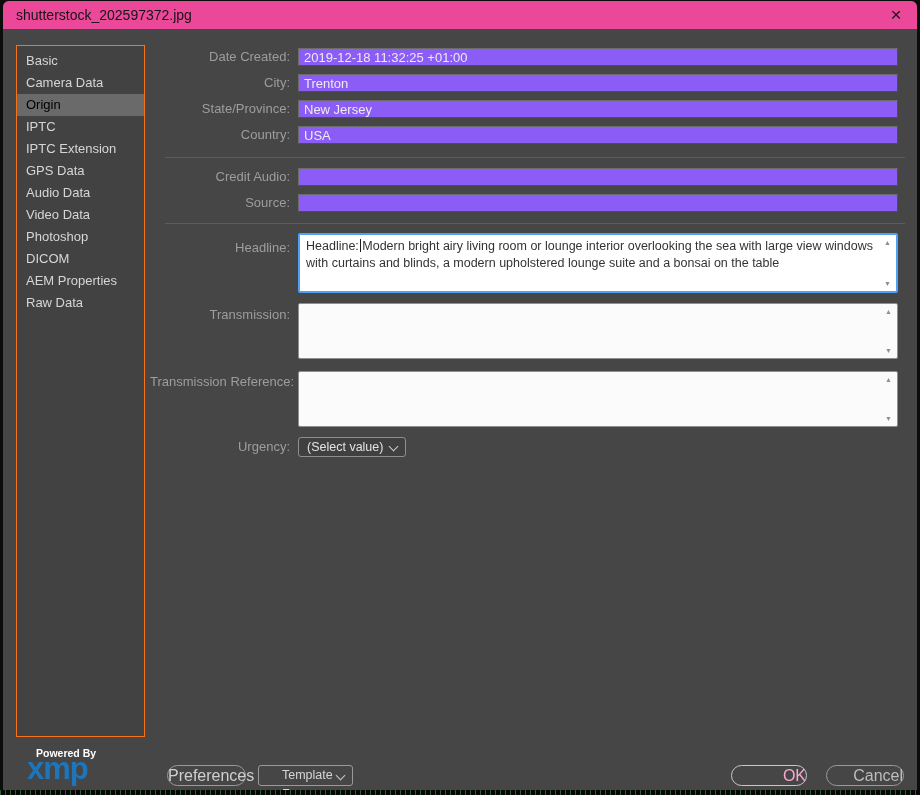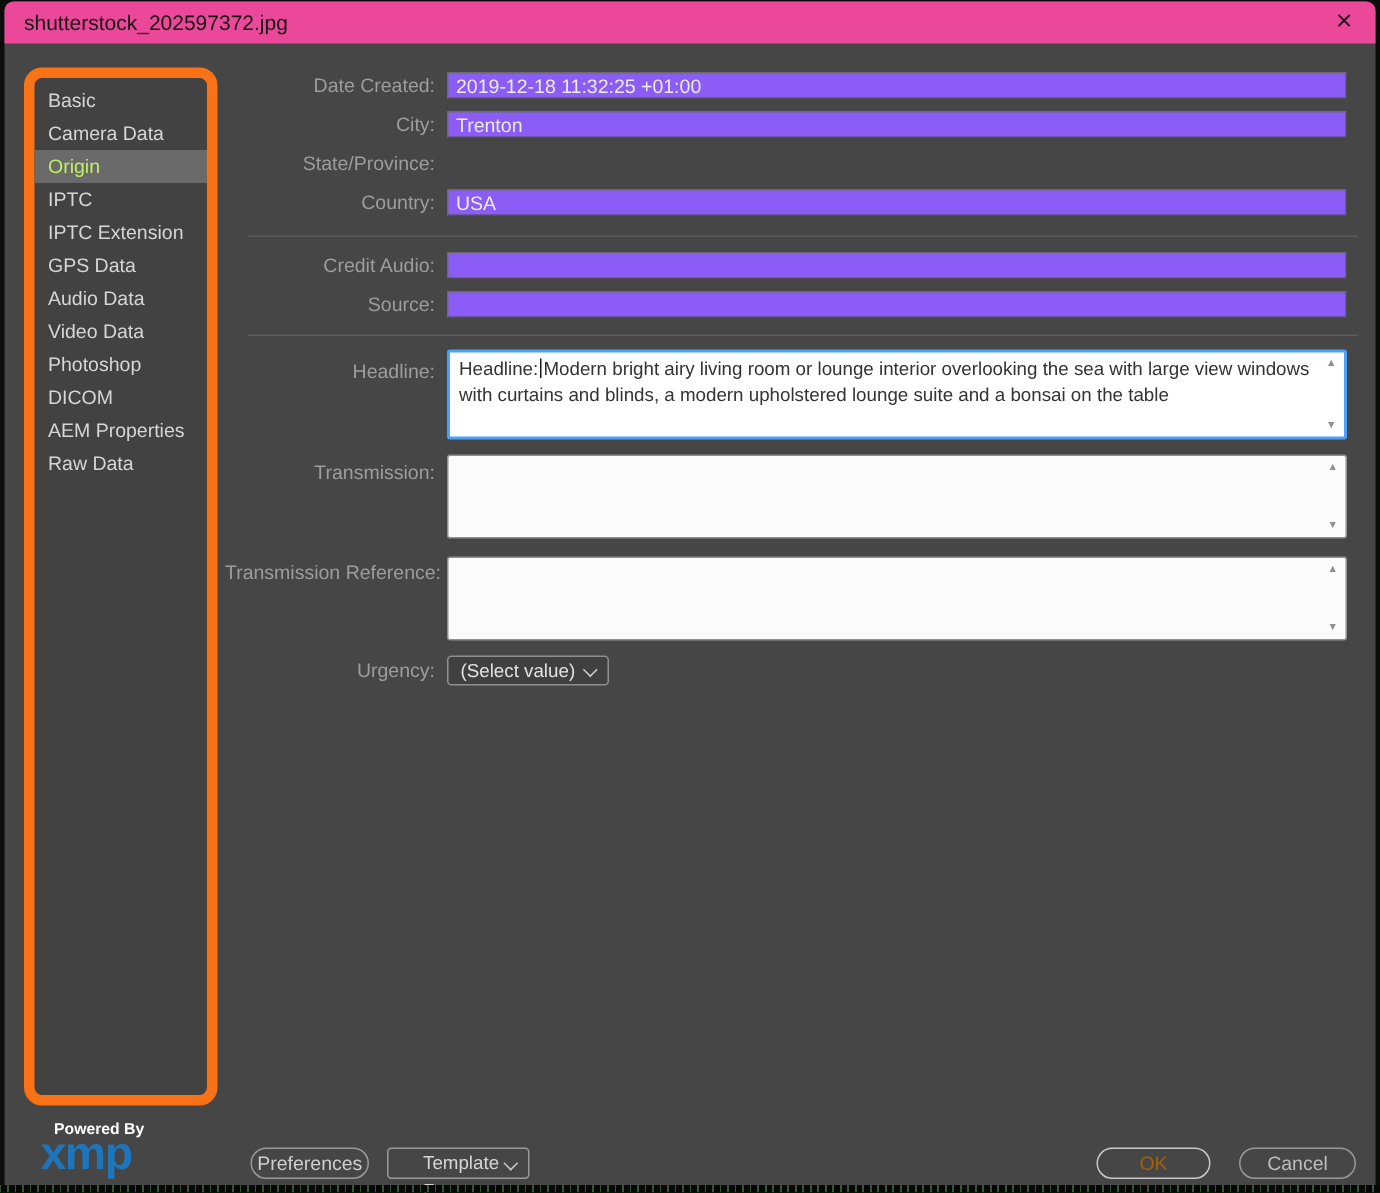--- a/index.html
+++ b/index.html
@@ -8,23 +8,23 @@
   .dialog-bg{position:absolute;left:3px;top:1px;right:3px;bottom:5px;background:#464646;
              border-radius:6px 6px 0 0;}
   
   .titlebar{position:absolute;left:3px;top:1px;right:3px;height:28px;background:#ec4899;
             border-radius:6px 6px 0 0;}
   .title{position:absolute;left:13px;top:0;line-height:28px;font-size:14px;color:#141414;white-space:nowrap;}
   .close-btn{position:absolute;right:8px;top:1px;width:26px;height:26px;text-align:center;
              line-height:25px;font-size:19px;color:#1a1a1a;cursor:pointer;}
   
   .sidebar{position:absolute;left:16px;top:45px;width:129px;height:692px;background:#424242;
-           border:7px solid #f97316;border-radius:12px;box-sizing:border-box;padding-top:4px;overflow:hidden;}
+           border:1px solid #f97316;border-radius:0;box-sizing:border-box;padding-top:4px;overflow:hidden;}
   .side-item{height:22px;line-height:22px;padding-left:9px;font-size:13px;color:#d6d6d6;cursor:pointer;white-space:nowrap;}
-  .side-item.selected{background:#6a6a6a;color:#bef264;}
+  .side-item.selected{background:#6a6a6a;color:#000000;}
   
   .flabel{position:absolute;left:150px;width:140px;text-align:right;font-size:13px;color:#9d9d9d;
           height:18px;line-height:18px;white-space:nowrap;}
   .finput{position:absolute;left:298px;width:600px;height:18px;box-sizing:border-box;background:#8b5cf6;
           border:1px solid;border-color:#6b6b6b #4f4f4f #4f4f4f #6b6b6b;color:#ececec;font-size:13px;
           padding:0 5px;font-family:inherit;outline:none;}
   .t48{top:48px}.t74{top:74px}.t100{top:100px}.t126{top:126px}.t168{top:168px}.t194{top:194px}
   .separator{position:absolute;left:165px;width:740px;height:0;border-top:1px solid #5c5c5c;}
   .sep1{top:157px}.sep2{top:223px}
   
@@ -39,24 +39,24 @@
   .scroll-down{position:absolute;bottom:4px;right:5px;font-size:7px;color:#8f8f8f;line-height:1;}
   .caret{position:absolute;left:60px;top:4px;width:1px;height:13px;background:#1a1a1a;}
   
   .select{position:absolute;left:298px;top:437px;width:108px;height:20px;box-sizing:border-box;
           border:1px solid #8f8f8f;border-radius:3px;background:#404040;color:#e2e2e2;font-size:12.5px;
           line-height:18px;padding-left:8px;cursor:pointer;}
   .chevron{position:absolute;right:8px;top:5px;width:6px;height:6px;border-right:1px solid #c9c9c9;
            border-bottom:1px solid #c9c9c9;transform:rotate(45deg);}
   
   .btn{position:absolute;height:21px;box-sizing:border-box;border:1px solid #9a9a9a;border-radius:11px;
-       background:transparent;color:#cfcfcf;font-size:13px;line-height:19px;text-align:center;
+       background:transparent;color:#cfcfcf;font-size:16px;line-height:19px;text-align:right;
        cursor:pointer;font-family:inherit;padding:0;}
   .btn-preferences{left:167px;top:765px;width:79px;}
-  .btn-ok{left:731px;top:765px;width:76px;border-color:#c9c9c9;color:#a16207;}
+  .btn-ok{left:731px;top:765px;width:76px;border-color:#c9c9c9;color:#f9a8d4;}
   .btn-cancel{left:826px;top:765px;width:78px;color:#bdbdbd;}
   .template-select{position:absolute;left:258px;top:765px;width:95px;height:21px;box-sizing:border-box;
        border:1px solid #9a9a9a;border-radius:3px;color:#d6d6d6;font-size:12.5px;line-height:19px;
        padding-left:23px;cursor:pointer;}
   .template-select .chevron{top:6px;}
   .powered{position:absolute;left:36px;top:747px;font-size:10.5px;font-weight:bold;color:#ffffff;}
   .logo{position:absolute;left:27px;top:753px;font-size:31px;font-weight:800;color:#1d76bc;
         letter-spacing:-1px;line-height:1;}
   
   .desktop-strip{position:absolute;left:0;bottom:0;width:920px;height:5px;background-color:#060806;
@@ -88,20 +88,21 @@
     <div class="side-item">Raw Data</div>
   </div>
 
   <div class="flabel t48">Date Created:</div>
   <input class="finput t48" value="2019-12-18 11:32:25 +01:00" style="">
 
   <div class="flabel t74">City:</div>
   <input class="finput t74" value="Trenton" style="">
 
   <div class="flabel t100">State/Province:</div>
+  <input class="finput t100" value="New Jersey" style="">
 
   <div class="flabel t126">Country:</div>
   <input class="finput t126" value="USA" style="">
 
   <div class="separator sep1"></div>
 
   <div class="flabel t168">Credit Audio:</div>
   <input class="finput t168" value="" style="">
 
   <div class="flabel t194">Source:</div>

